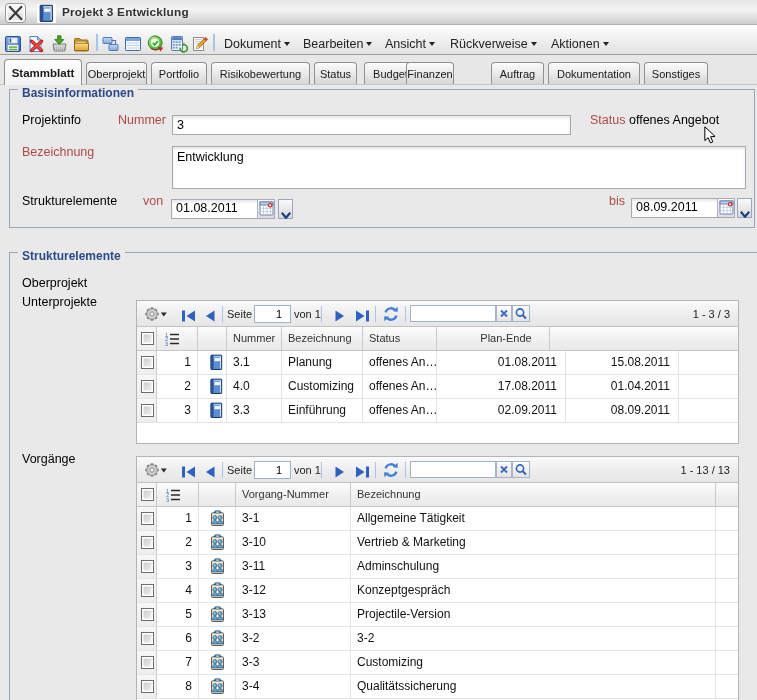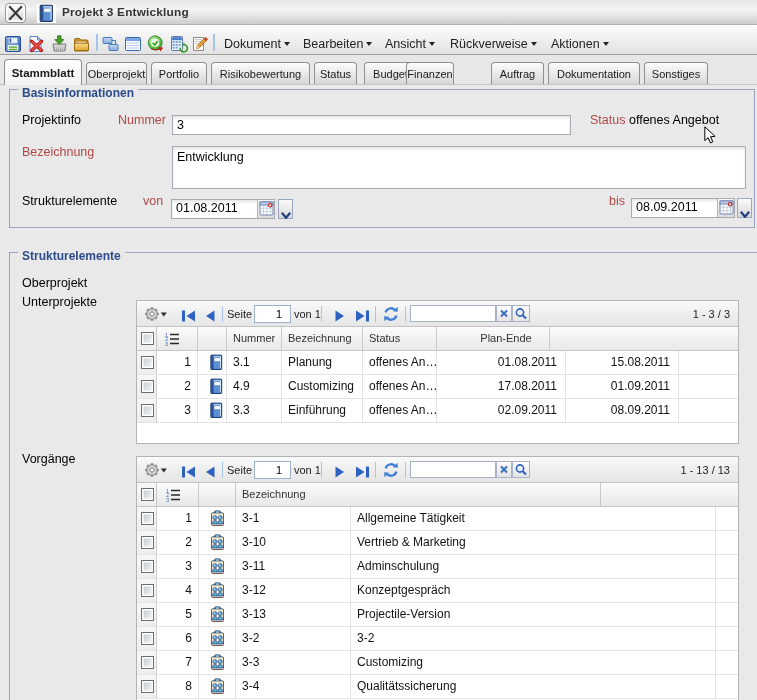--- a/index.html
+++ b/index.html
@@ -343,25 +343,25 @@
     <span class="c cdate" style="width:129px">01.08.2011</span>
     <span class="c cdate" style="width:113px">15.08.2011</span>
     <span class="c" style="flex:1;border-right:none"></span>
   </div>
   <div class="grow" style="top:74px">
     <span class="c ccb" style="width:20px"><span class="cbx"></span></span>
     <span class="c rnum" style="width:41px">2</span>
     <span class="c cic" style="width:29px"><svg class="bkk" width="16" height="17" viewBox="0 0 18 19" style="margin:3px 0 0 8px">
           <use href="#bk"></use>
         </svg></span>
-    <span class="c" style="width:55px">4.9</span>
+    <span class="c" style="width:55px">4.0</span>
     <span class="c" style="width:81px">Customizing</span>
     <span class="c" style="width:74px">offenes An…</span>
     <span class="c cdate" style="width:129px">17.08.2011</span>
-    <span class="c cdate" style="width:113px">01.09.2011</span>
+    <span class="c cdate" style="width:113px">01.04.2011</span>
     <span class="c" style="flex:1;border-right:none"></span>
   </div>
   <div class="grow" style="top:98px">
     <span class="c ccb" style="width:20px"><span class="cbx"></span></span>
     <span class="c rnum" style="width:41px">3</span>
     <span class="c cic" style="width:29px"><svg class="bkk" width="16" height="17" viewBox="0 0 18 19" style="margin:3px 0 0 8px">
           <use href="#bk"></use>
         </svg></span>
     <span class="c" style="width:55px">3.3</span>
     <span class="c" style="width:81px">Einführung</span>
@@ -427,20 +427,21 @@
       <g stroke="#2a2a2a" stroke-width="1.3">
             <path d="M5 2.5 h9 M5 7 h9 M5 11.5 h9"></path>
           </g>
       <g fill="#3a6fc0" font-size="5.5" font-family="Liberation Sans, sans-serif">
             <text x="0" y="4.5">1</text>
             <text x="0" y="9">2</text>
             <text x="0" y="13.5">3</text>
           </g>
     </svg></span>
     <span class="c cic" style="width:37px"></span>
+    <span class="c" style="width:115px">Vorgang-Nummer</span>
     <span class="c" style="width:365px">Bezeichnung</span>
     <span class="c" style="flex:1;border-right:none"></span>
   </div>
   <div class="grow" style="top:50px">
     <span class="c ccb" style="width:20px"><span class="cbx"></span></span>
     <span class="c rnum" style="width:42px">1</span>
     <span class="c cic" style="width:37px"><svg width="17" height="17" viewBox="0 0 17 17" style="margin:3px 0 0 0">
           <use href="#clip"></use>
         </svg></span>
     <span class="c" style="width:115px">3-1</span>

